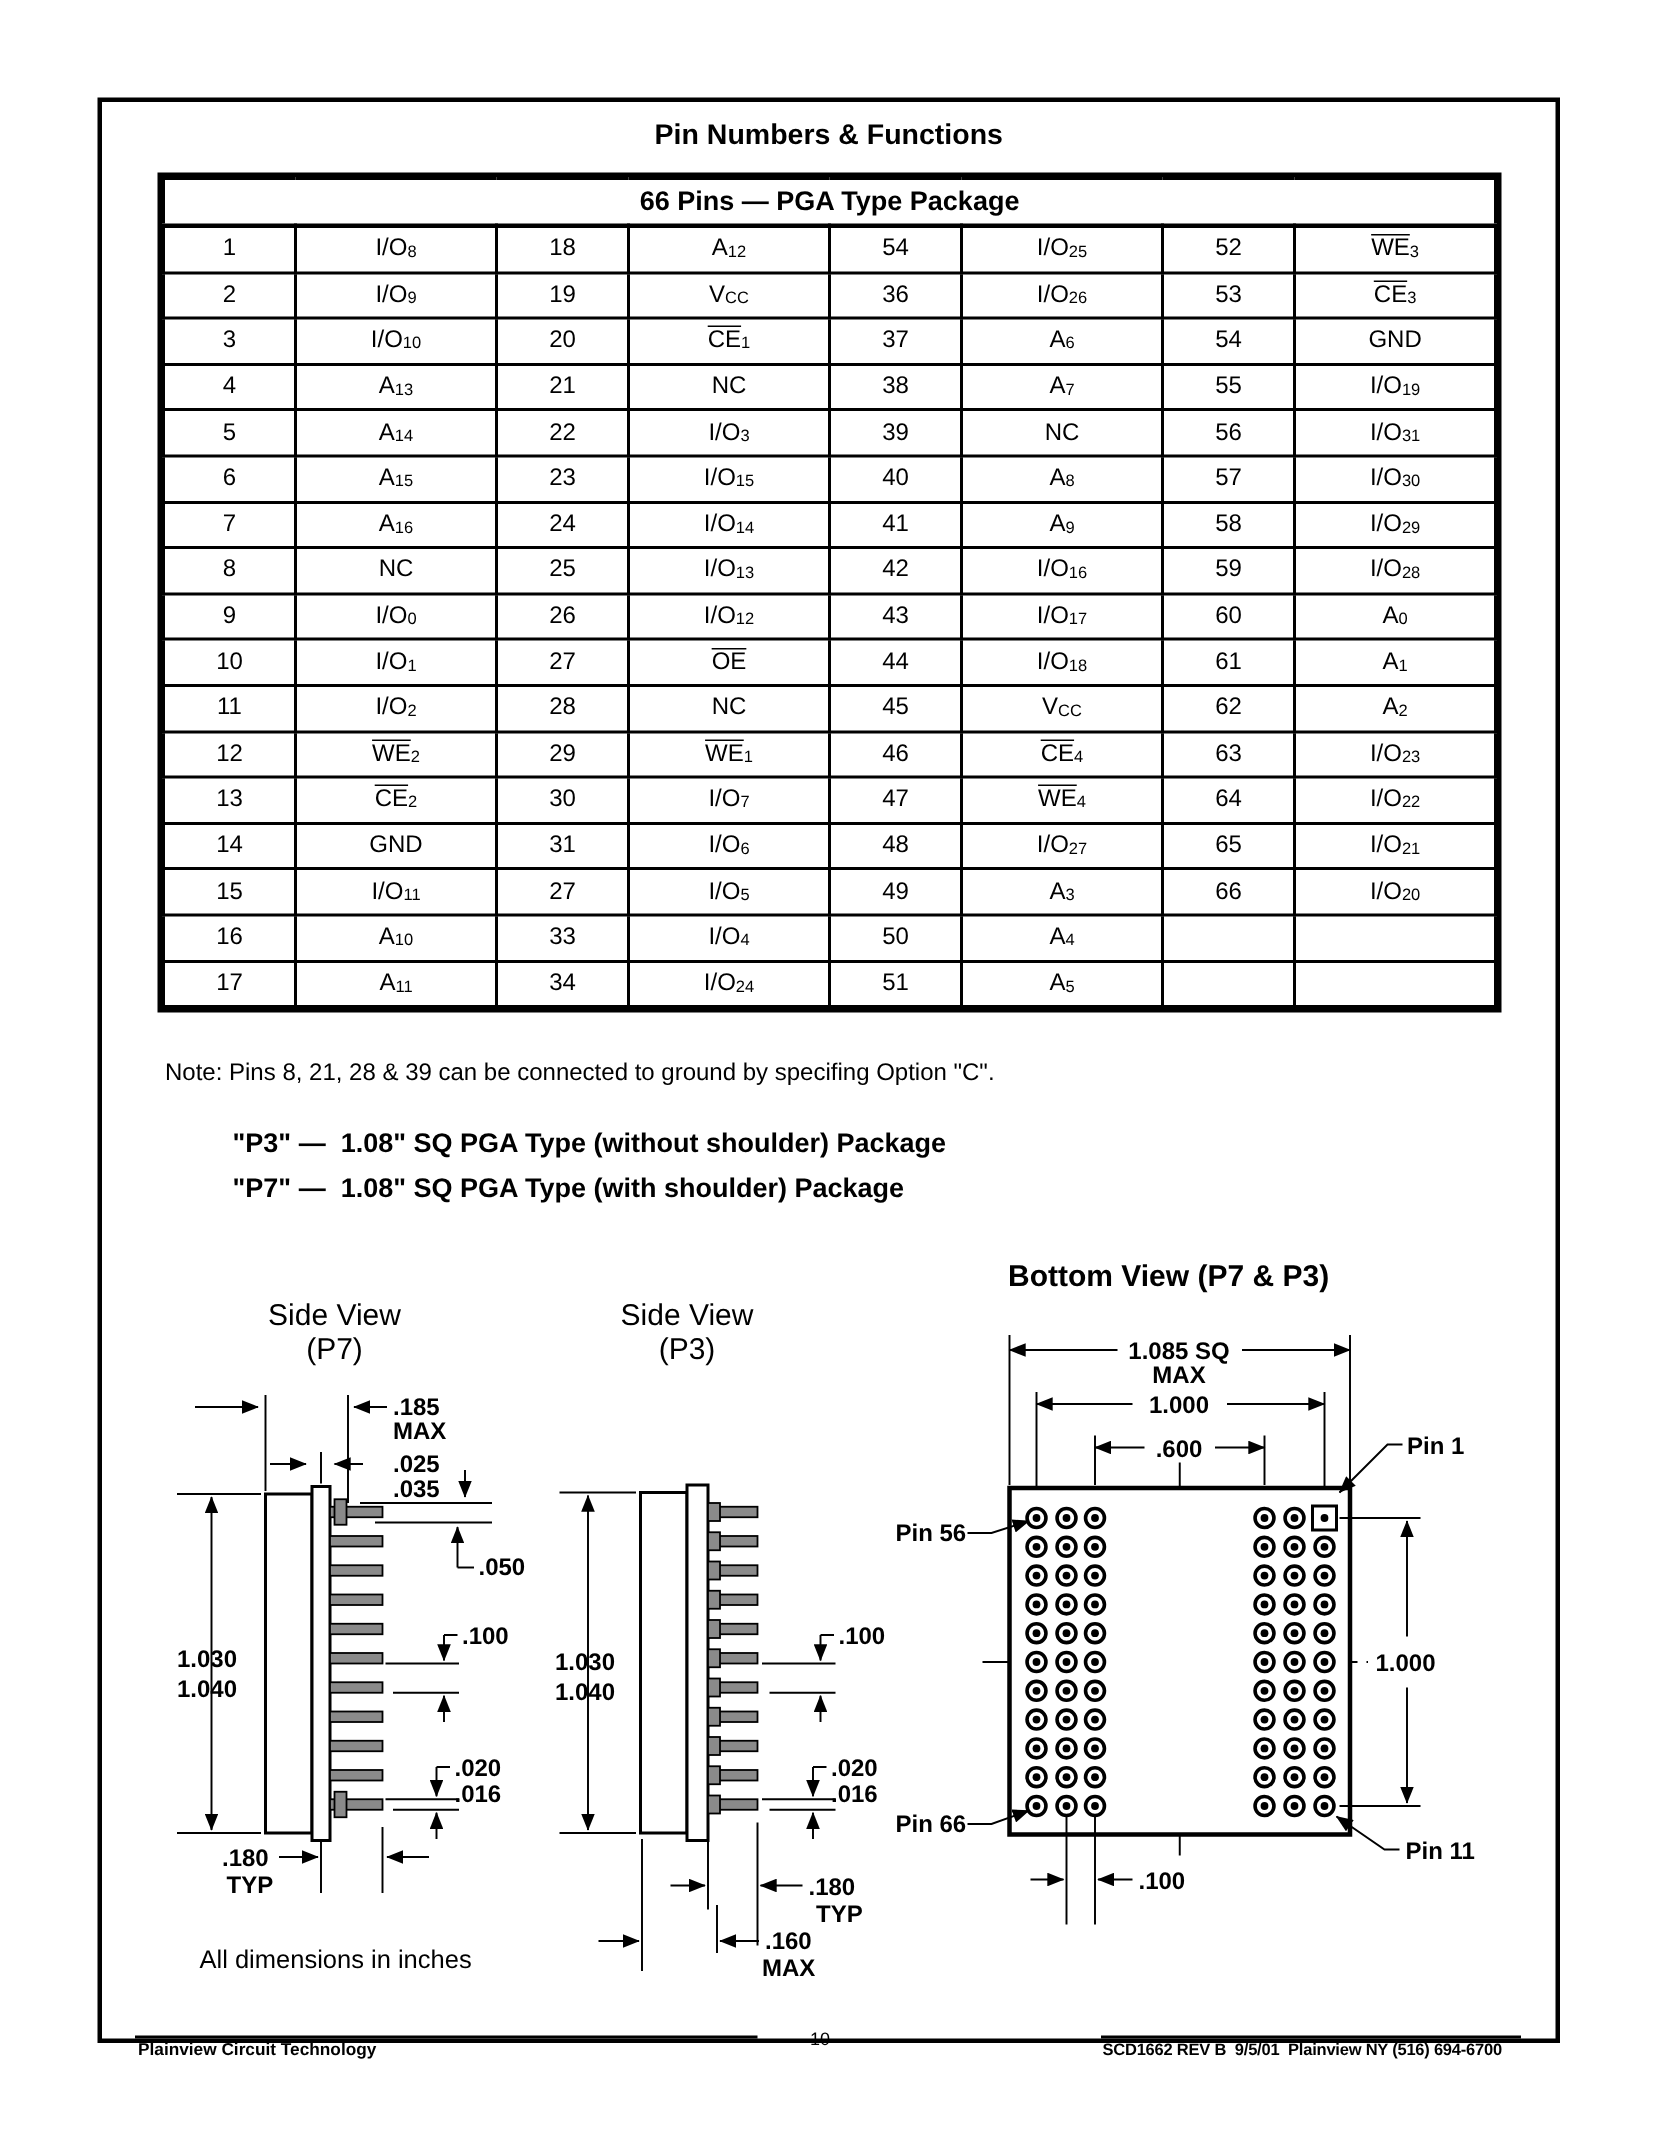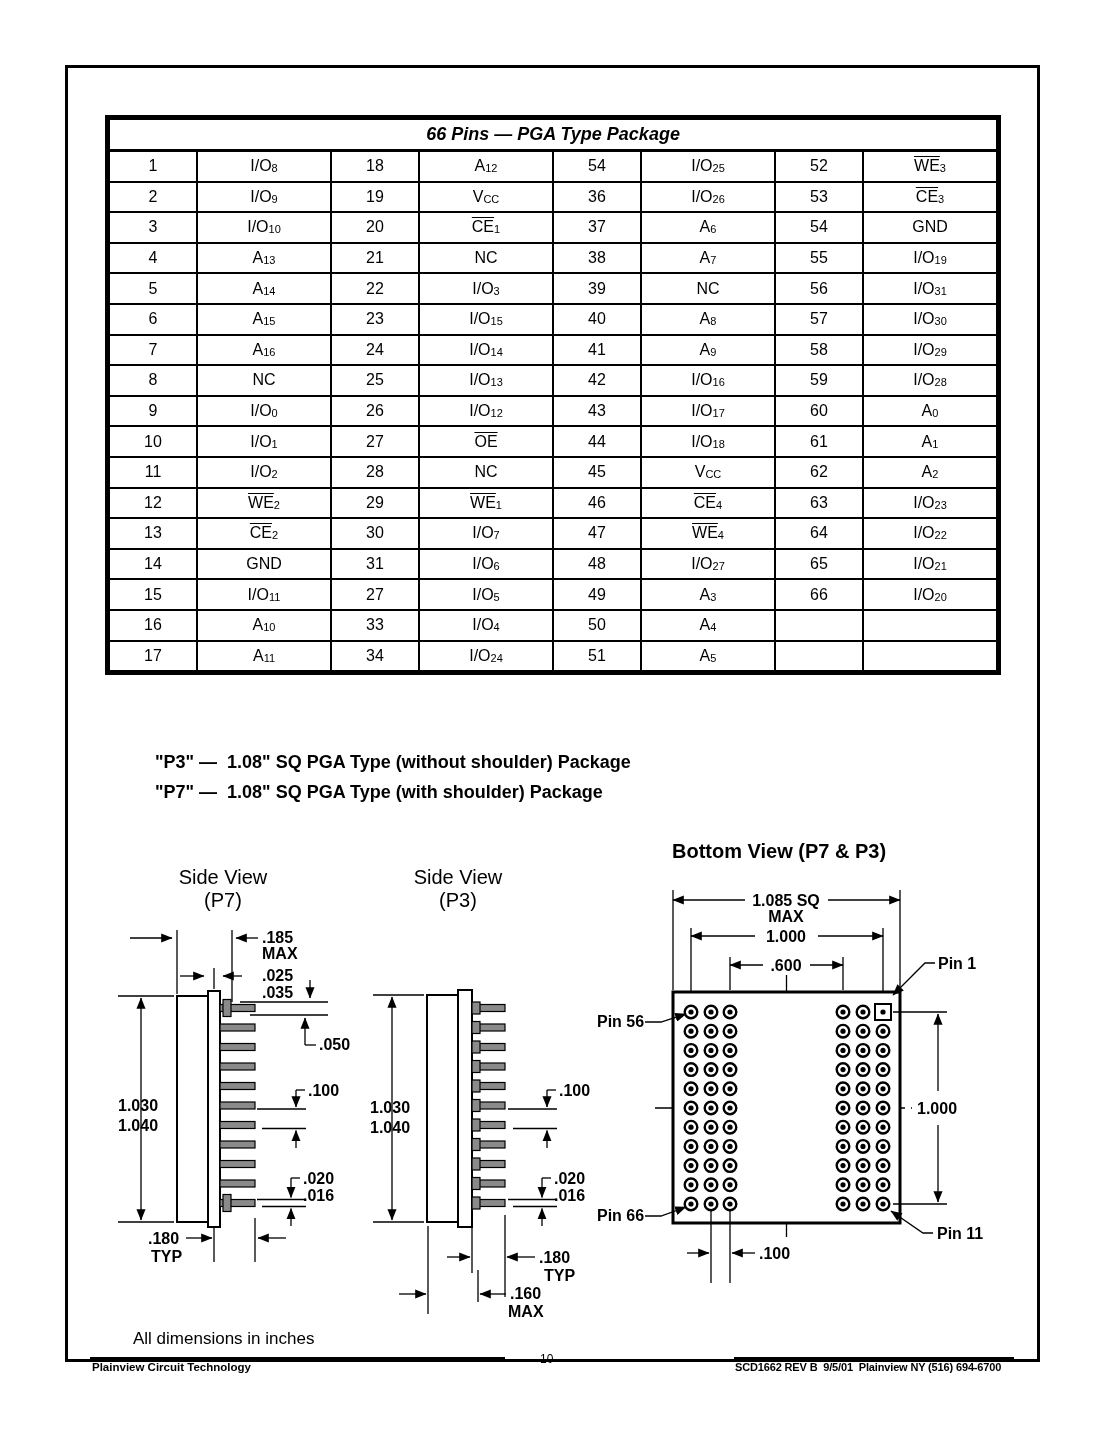--- a/index.html
+++ b/index.html
@@ -5,35 +5,35 @@
   html,body{margin:0;padding:0;background:#fff;}
   #sheet{position:relative;width:1105px;height:1430px;background:#fff;
          font-family:"Liberation Sans","DejaVu Sans",sans-serif;color:#000;overflow:hidden;}
   #frame{position:absolute;left:65px;top:65px;width:969px;height:1291px;border:3px solid #000;}
   .abs{position:absolute;}
   #page-title{left:0;top:80px;width:1105px;text-align:center;font-weight:bold;font-size:19px;}
   
   #table-wrap{left:105px;top:115px;width:890px;border:3px solid #000;}
   table{border-collapse:collapse;width:100%;table-layout:fixed;}
   td,th{border:2px solid #000;text-align:center;vertical-align:middle;padding:0;}
-  #tbl-title{font-weight:bold;font-size:18px;height:29px;border-bottom:3px solid #000;font-style:italic;}
+  #tbl-title{font-weight:bold;font-size:18px;height:29px;border-bottom:3px solid #000;}
   th.hdr{font-weight:bold;font-size:16px;height:29px;border-bottom:3px solid #000;}
   td{font-size:16px;height:28.6px;}
   col.cpin{width:88px;} col.cfn{width:134px;}
   .sub{font-size:11px;position:relative;top:1px;}
   .ov{text-decoration:overline;margin-top:36px;}
   
   #note{left:110px;top:707px;font-size:16px;}
   #pkg1{left:155px;top:752px;font-weight:bold;font-size:18px;white-space:pre;}
   #pkg2{left:155px;top:782px;font-weight:bold;font-size:18px;white-space:pre;}
   .view-title{font-weight:normal;font-size:20px;line-height:23px;text-align:center;width:160px;}
   #sv-p7-title{left:143px;top:866px;}
   #sv-p3-title{left:378px;top:866px;}
   #bv-title{left:672px;top:840px;font-weight:bold;font-size:20px;}
-  #dims-note{left:133px;top:1297px;font-size:17px;margin-top:32px;}
+  #dims-note{left:133px;top:1297px;font-size:17px;}
   
   .rule{border-top:2px solid #000;height:0;}
   #f-rule-l{left:90px;top:1357px;width:415px;}
   #f-rule-r{left:734px;top:1357px;width:280px;}
   #f-left{left:92px;top:1361px;font-weight:bold;font-size:11.5px;}
   #f-page{left:540px;top:1352px;font-size:12px;}
   #f-right{left:735px;top:1361px;font-weight:bold;font-size:11px;white-space:pre;letter-spacing:-0.15px;}
   
   svg{overflow:visible;}
   svg text{font-family:"Liberation Sans","DejaVu Sans",sans-serif;font-weight:bold;font-size:16px;fill:#000;}
@@ -47,20 +47,21 @@
   <defs>
     <marker id="ah" viewBox="0 0 10 8" refX="9.5" refY="4" markerWidth="9" markerHeight="7" orient="auto-start-reverse">
       <path d="M0,0 L10,4 L0,8 z" fill="#000"></path>
     </marker>
   </defs>
 </svg>
 
 <div id="sheet">
   <div id="frame" class="abs"></div>
 
+  <div id="page-title" class="abs">Pin Numbers &amp; Functions</div>
 
   <div id="table-wrap" class="abs">
     <table id="pin-table">
       <colgroup>
         <col class="cpin">
           <col class="cfn">
           <col class="cpin">
           <col class="cfn">
         <col class="cpin">
           <col class="cfn">
@@ -240,20 +241,21 @@
             <td><span>I/O</span><span class="sub">24</span></td>
             <td>51</td>
             <td><span>A</span><span class="sub">5</span></td>
             <td></td>
             <td></td>
           </tr>
         </tbody>
     </table>
   </div>
 
+  <div id="note" class="abs">Note: Pins 8, 21, 28 &amp; 39 can be connected to ground by specifing Option "C".</div>
   <div id="pkg1" class="abs">"P3" —  1.08" SQ PGA Type (without shoulder) Package</div>
   <div id="pkg2" class="abs">"P7" —  1.08" SQ PGA Type (with shoulder) Package</div>
 
   <div id="sv-p7-title" class="abs view-title">
     <div>Side View</div>
     <div>(P7)</div>
   </div>
   <div id="sv-p3-title" class="abs view-title">
     <div>Side View</div>
     <div>(P3)</div>

